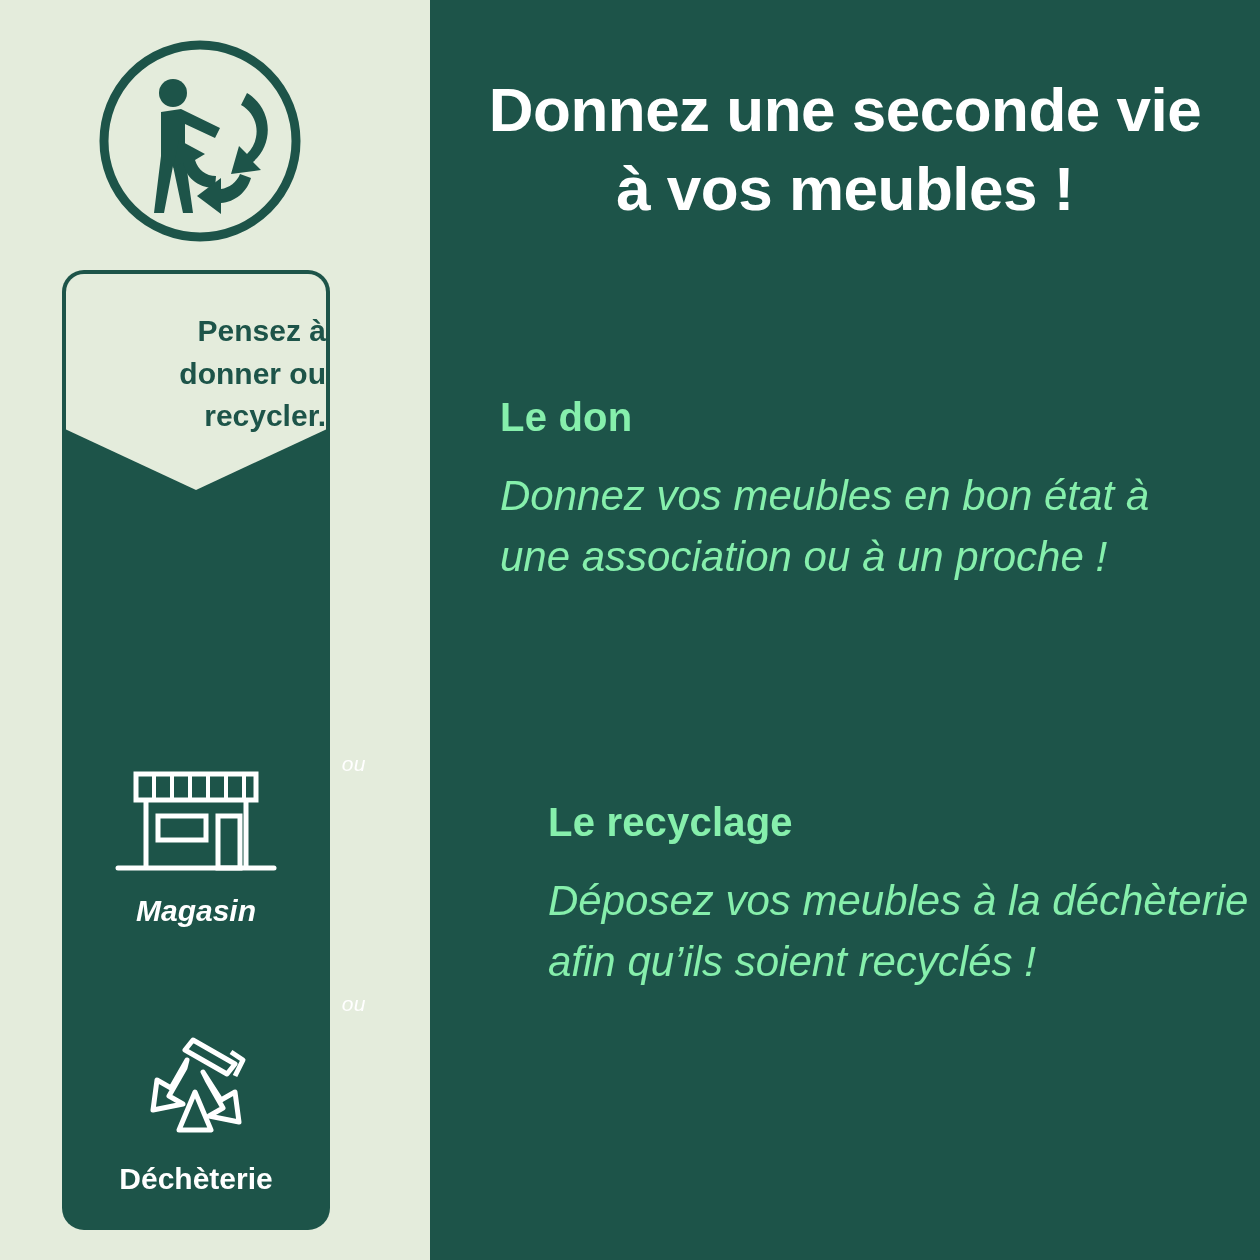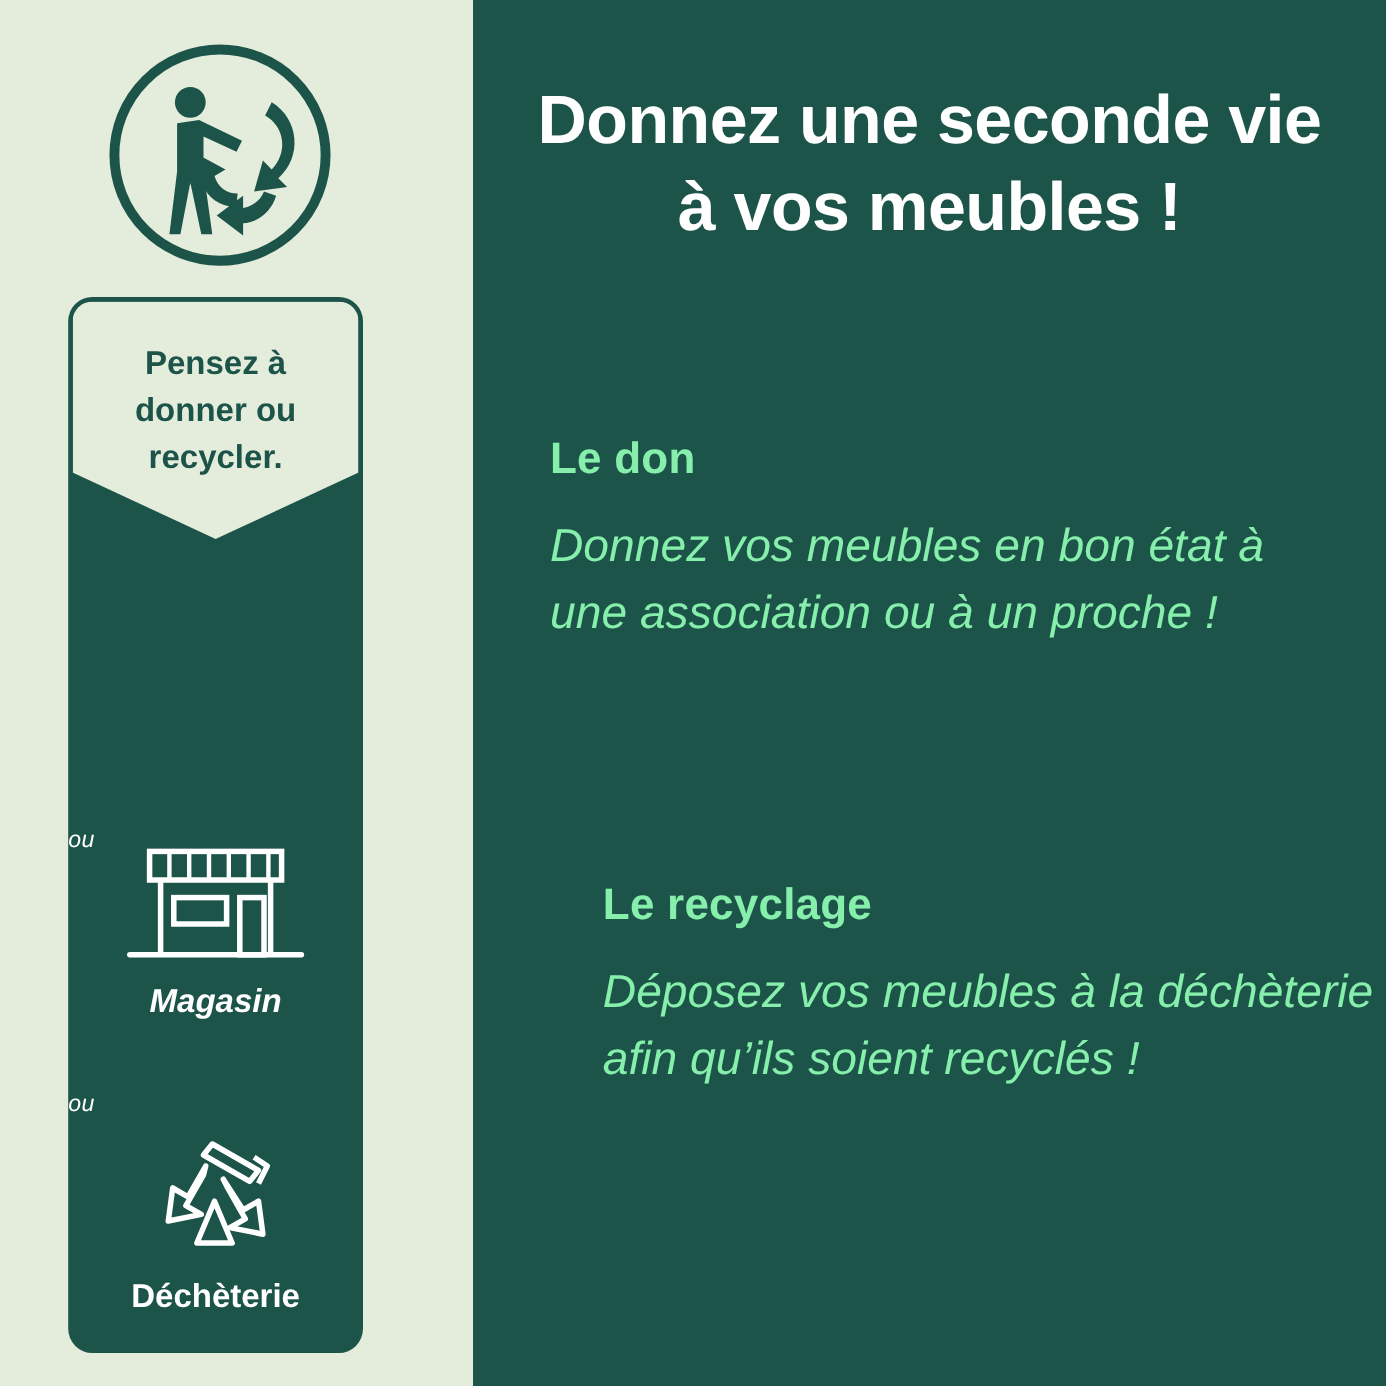--- a/index.html
+++ b/index.html
@@ -110,21 +110,21 @@
     background: #e4ecdc;
     clip-path: polygon(0 0, 100% 0, 100% 72%, 50% 100%, 0 72%);
     border-top-left-radius: 18px;
     border-top-right-radius: 18px;
   }
   .banner-text {
     position: absolute;
     left: 0;
     top: 36px;
     width: 260px;
-    text-align: center;
+    text-align: right;
     color: #1d5449;
     font-size: 30px;
     font-weight: bold;
     line-height: 1.42;
   }
 
   .option {
     position: absolute;
     left: 62px;
     width: 268px;
@@ -142,21 +142,21 @@
     margin-top: 14px;
   }
   .opt-association { top: 548px; }
   .opt-magasin { top: 768px; font-style: italic; }
   .opt-decheterie { top: 1030px; }
 
   .ou {
     position: absolute;
     left: 62px;
     width: 304px;
-    text-align: left;
+    text-align: right;
     color: #ffffff;
     font-size: 21px;
     font-style: italic;
     letter-spacing: 0.5px;
   }
   .ou-1 { top: 752px; }
   .ou-2 { top: 992px; }
   .url-wrap {
     position: absolute;
     left: 340px;

